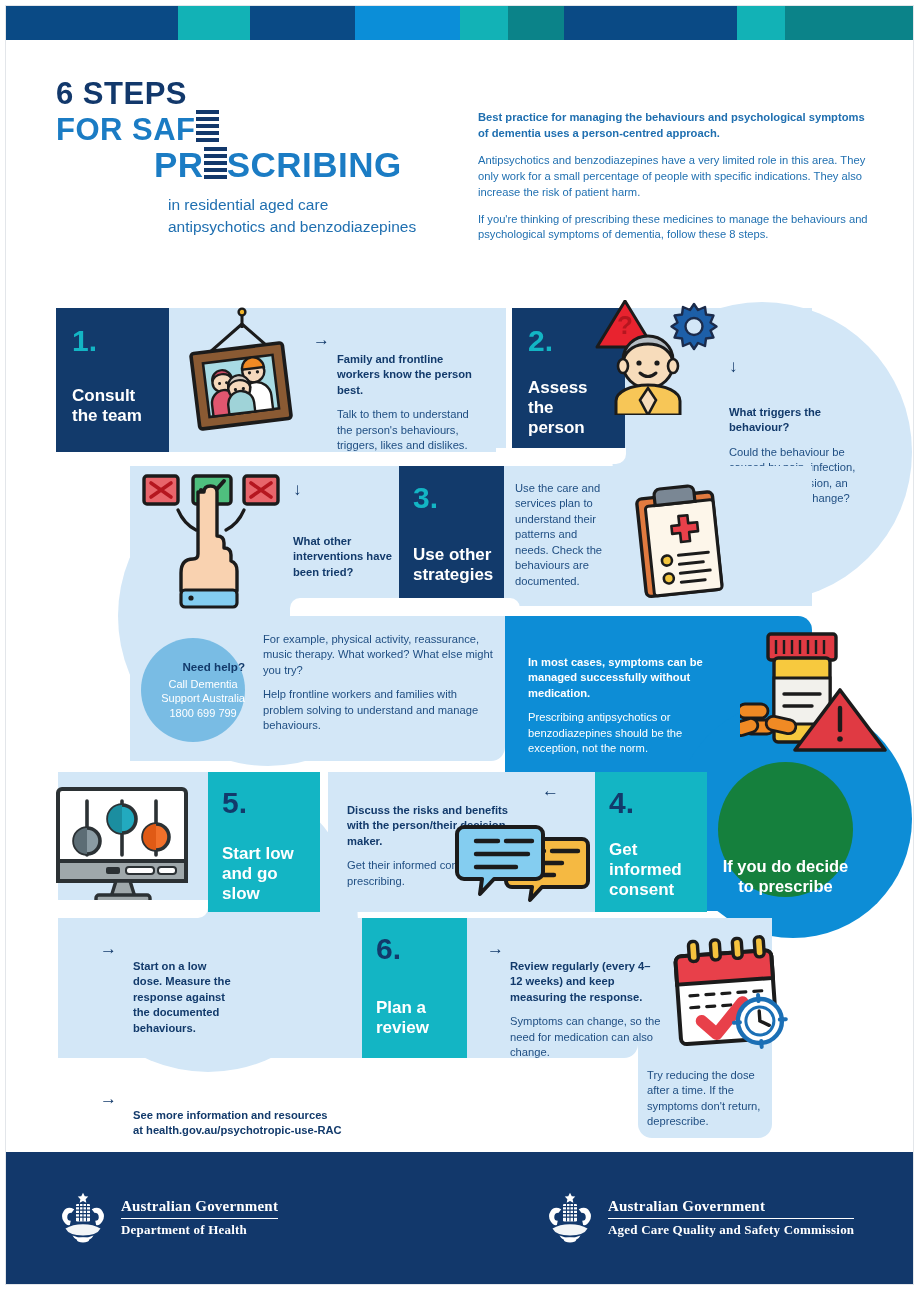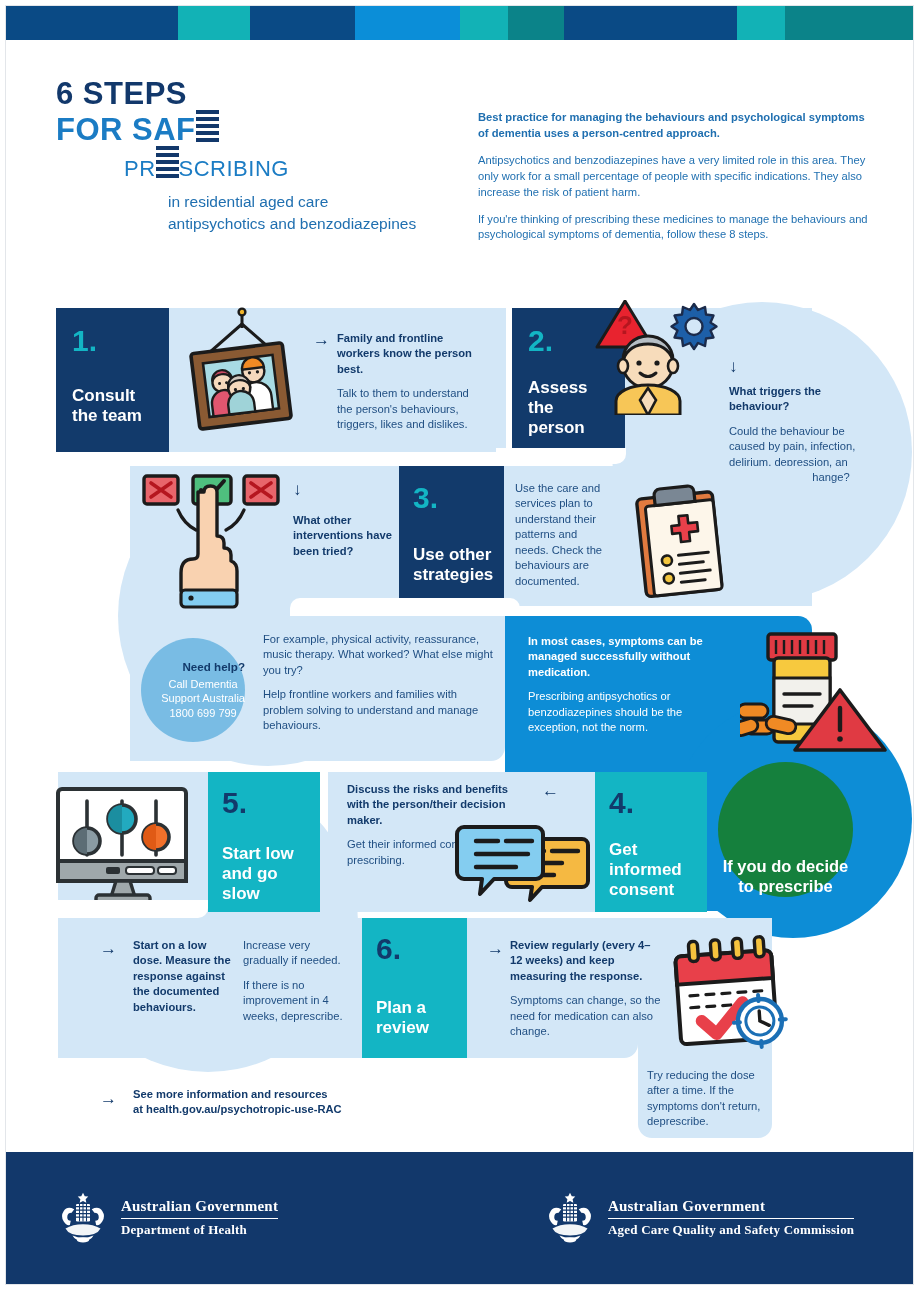--- a/index.html
+++ b/index.html
@@ -25,23 +25,23 @@
   .t-line1 {
     font-size: 31px; font-weight: bold; letter-spacing: .5px;
     color: #12386b; line-height: 1.02; text-transform: uppercase;
   }
   .t-line2 {
     font-size: 31px; font-weight: bold; letter-spacing: .5px;
     color: #1b7cc4; line-height: 1.08; text-transform: uppercase;
     white-space: nowrap;
   }
   .t-line3 {
-    font-size: 22px; font-weight: normal; letter-spacing: .5px;
+    font-size: 35px; font-weight: bold; letter-spacing: .5px;
     color: #1b7cc4; line-height: 1.08; text-transform: uppercase;
-    margin-left: 68px; white-space: nowrap;
+    margin-left: 98px; white-space: nowrap;
   }
   .ebars { display: inline-block; width: 23px; vertical-align: -2px; }
   .ebars i { display: block; height: 4px; background: #12386b; margin-bottom: 3px; border-radius: 0; }
   .ebars i:last-child { margin-bottom: 0; }
   .subtitle {
     margin-left: 112px; margin-top: 10px;
     font-size: 15.5px; color: #1f6fb0; line-height: 1.45;
   }
   .intro { position: absolute; left: 478px; top: 110px; width: 400px; }
   .intro p { font-size: 11.2px; color: #1f6fb0; line-height: 1.42; margin-bottom: 11px; }
@@ -54,21 +54,21 @@
   .lightblue { background: #d3e7f7; }
   .brightblue { background: #0d8dd6; }
 
   .stepnum { font-size: 30px; font-weight: bold; line-height: 1; }
   .stepname { font-size: 17px; font-weight: bold; line-height: 1.18; }
   .num-teal { color: #13b5c4; }
   .num-navy { color: #123a6b; }
   .w { color: #ffffff; }
 
   .txt { color: #1f4e82; font-size: 11.2px; line-height: 1.38; }
-  .txt b, .txt .b { font-weight: bold; color: #123a6b; }
+  .txt b, .txt .b { font-weight: bold; color: #123a6b; margin-top: 21px; }
   .txt p { margin-bottom: 9px; }
   .txt p:last-child { margin-bottom: 0; }
   .txt.onblue { color: #ffffff; }
   .txt.onblue .b { color: #ffffff; }
 
   .arrow { color: #123a6b; font-size: 17px; line-height: 1; font-weight: normal; }
 
   .circle {
     border-radius: 50%; display: flex; align-items: flex-end;
     justify-content: center; text-align: center;
@@ -360,24 +360,20 @@
   </div>
 
   <div class="blk" style="left:58px; top:900px; width:150px; height:18px; background:#ffffff; border-radius:0 0 10px 0;"></div>
 
   <div class="blk lightblue" style="left:58px; top:918px; width:580px; height:140px; border-radius:0 0 14px 0;"></div>
   <div class="blk lightblue" style="left:638px; top:918px; width:134px; height:220px; border-radius:0 0 14px 14px;"></div>
 
   <div class="blk arrow" style="left:100px; top:940px;">→</div>
   <div class="blk txt" style="left:133px; top:938px; width:100px;">
     <p class="b">Start on a low dose. Measure the response against the documented behaviours.</p>
-  </div>
-  <div class="blk txt" style="left:243px; top:938px; width:110px;">
-    <p>Increase very gradually if needed.</p>
-    <p>If there is no improvement in 4 weeks, deprescribe.</p>
   </div>
 
   <div class="blk teal" style="left:362px; top:918px; width:105px; height:140px; padding:16px 0 0 14px;">
     <div class="stepnum num-navy">6.</div>
     <div class="stepname w" style="margin-top:34px; white-space:pre-line;">Plan a
 review</div>
   </div>
 
   <div class="blk arrow" style="left:487px; top:940px;">→</div>
   <div class="blk txt" style="left:510px; top:938px; width:152px;">

